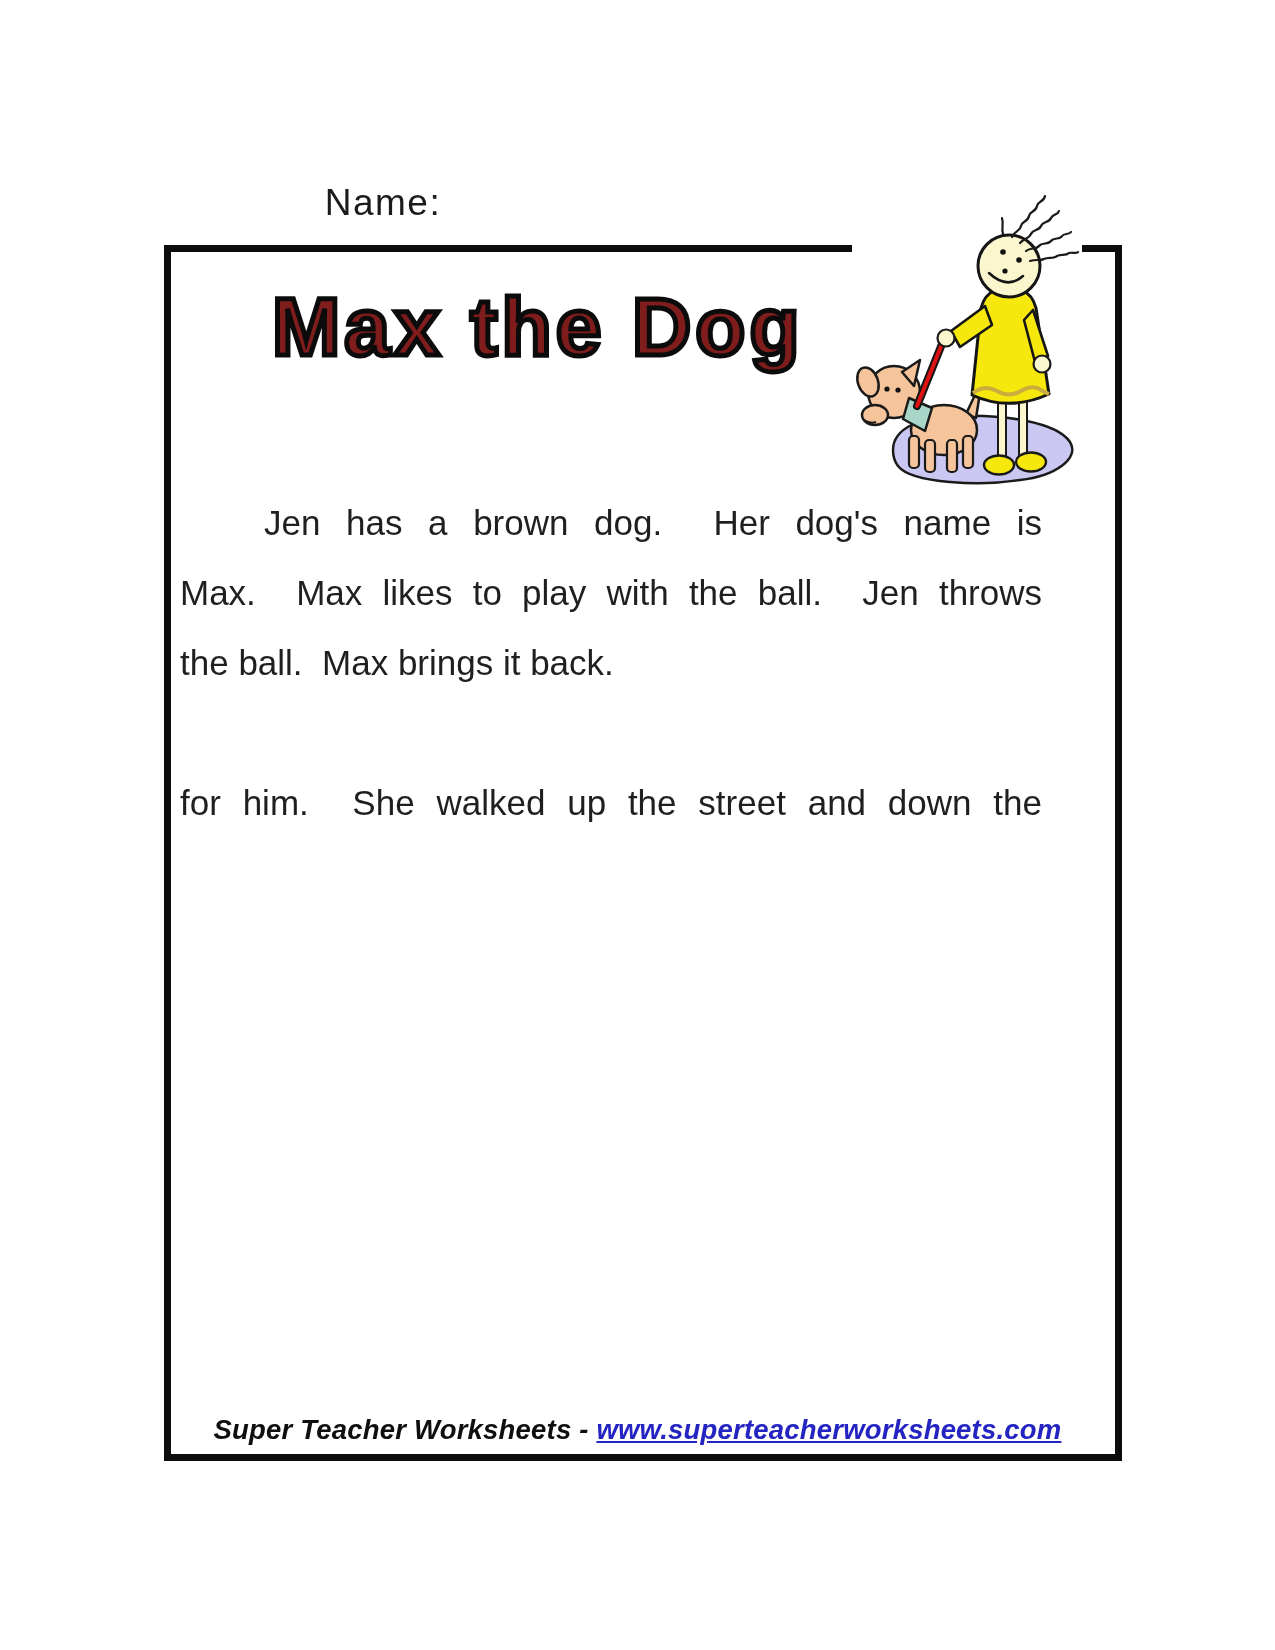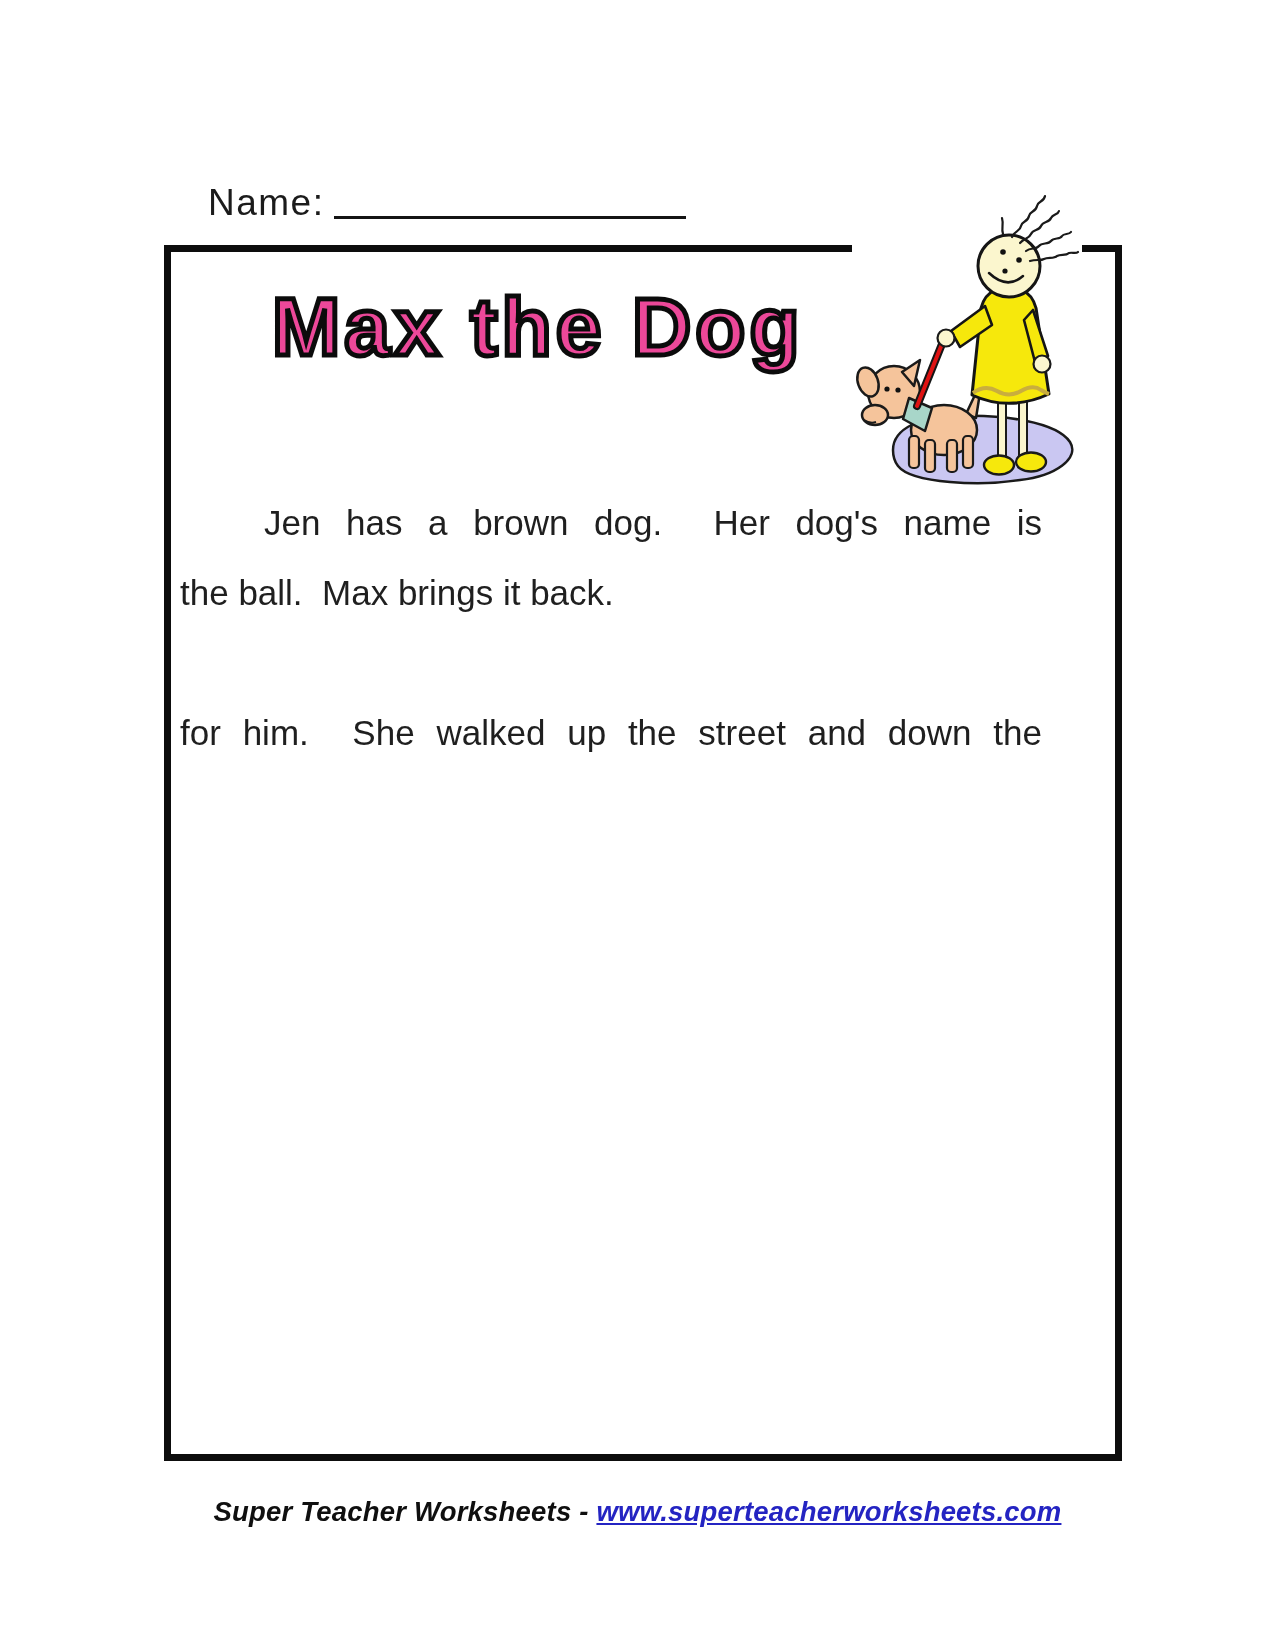--- a/index.html
+++ b/index.html
@@ -3,39 +3,39 @@
 <meta charset="utf-8">
 <style>
   html,body { margin:0; padding:0; background:#ffffff; }
   #page {
     position:relative; width:1275px; height:1650px; background:#ffffff;
     overflow:hidden; font-family:"Liberation Sans", sans-serif; color:#1c1c1c;
   }
 
   
   #name-row {
-    position:absolute; left:208px; top:182px;
-    display:flex; align-items:flex-start;
-    font-size:37px; letter-spacing:1.5px; color:#1b1b1b; font-weight:400;
+    position:absolute; left:202px; top:182px;
+    display:flex; align-items:center;
+    font-size:37px; letter-spacing:1.5px; color:#1b1b1b; font-weight:400;flex-direction:column;
   }
   #name-blank {
     display:inline-block; width:352px; height:34px;
     border-bottom:3px solid #141414; margin-left:10px;
   }
 
   
   #story-box {
     position:absolute; left:164px; top:245px; width:958px; height:1216px;
     box-sizing:border-box; border:7px solid #0d0d0d; background:#ffffff;
   }
 
   
   #story-title {
     position:absolute; left:272px; top:286px; z-index:2;
-    font-size:82px; font-weight:900; line-height:1; color:#ec4899;
+    font-size:82px; font-weight:900; line-height:1; color:#7f1d1d;
     -webkit-text-stroke:5px #0b0b0b; letter-spacing:4px; white-space:nowrap;
   }
 
   
   #illustration {
     position:absolute; left:852px; top:174px; width:230px; height:318px;
     background:#ffffff; z-index:5;
   }
 
   
@@ -46,21 +46,21 @@
   .paragraph { margin:0 0 70px 0; }
   .line {
     height:70px; line-height:70px;
     text-align:justify; text-align-last:justify;
   }
   .line.first { text-indent:84px; }
   .line.last  { text-align:right; text-align-last:left; }
 
   
   #footer {
-    position:absolute; left:0; top:1496px; width:1275px; text-align:center;
+    position:absolute; left:0; top:1414px; width:1275px; text-align:center;
     font-size:27.5px; font-weight:bold; font-style:italic; color:#0f0f0f;
     letter-spacing:0.2px;
   }
   #footer .site-link { color:#2424c2; text-decoration:underline; cursor:pointer; }
 </style>
 </head>
 <body>
 
 <div id="page">
 
@@ -122,20 +122,21 @@
           <path d="M174,77 c5,-4 10,-1 13,-5 c3,-4 9,-1 12,-5 c3,-4 9,-1 11,-5 c2,-3 7,-1 9,-4"></path>
           <path d="M178,87 c6,-2 11,0 14,-2 c4,-2 10,0 13,-3 c4,-2 9,0 12,-3 c3,-1 7,1 9,-1"></path>
         </g>
       </g>
     </svg>
   </div>
 
   <div id="story-text">
       <div class="paragraph">
         <div class="line first">Jen has a brown dog.&nbsp; Her dog's name is</div>
+        <div class="line">Max.&nbsp; Max likes to play with the ball.&nbsp; Jen throws</div>
         <div class="line last">the ball.&nbsp; Max brings it back.</div>
       </div>
       <div class="paragraph">
         <div class="line">for him.&nbsp; She walked up the street and down the</div>
       </div>
     </div>
 
   <div id="footer">
     <span>Super Teacher Worksheets - </span><span class="site-link" style="color: rgb(36, 36, 194);">www.superteacherworksheets.com</span>
   </div>

